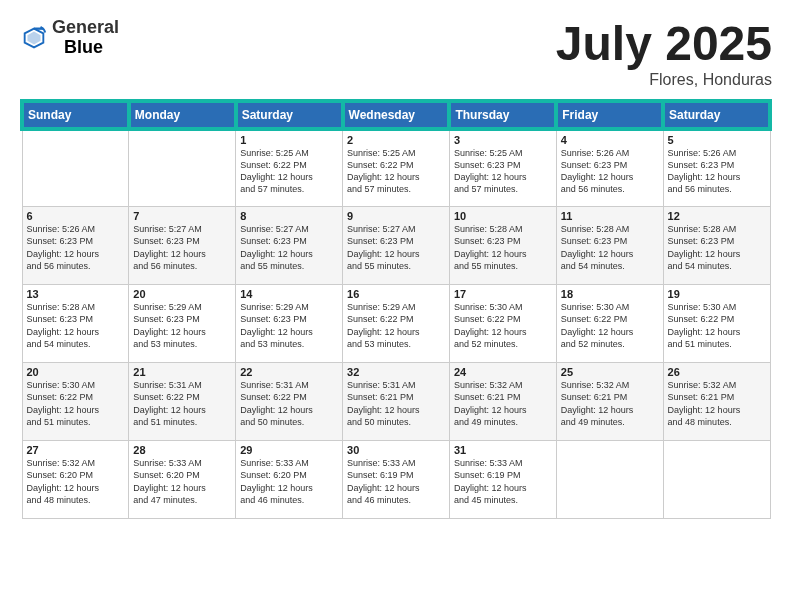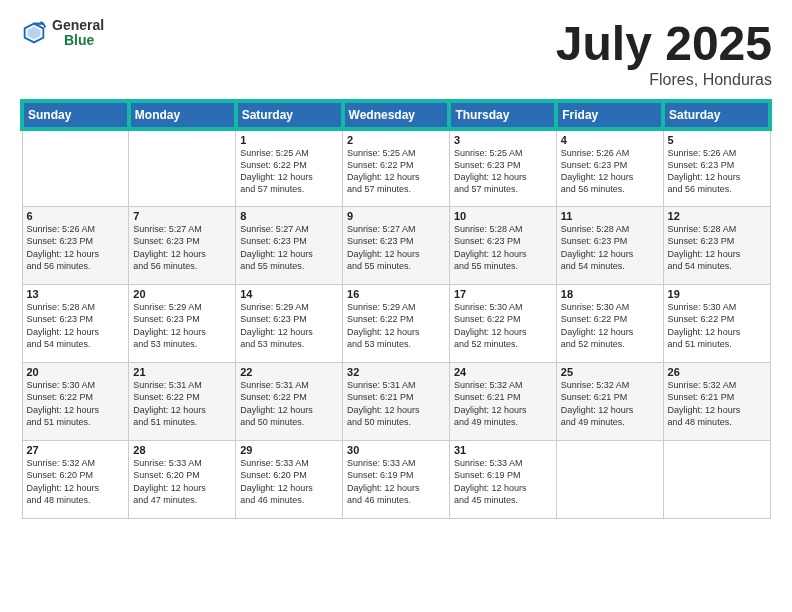--- a/index.html
+++ b/index.html
@@ -22,26 +22,26 @@
       margin-bottom: 10px;
     }
     .logo {
       display: flex;
       align-items: center;
       gap: 4px;
     }
     .logo-text {
       display: flex;
       flex-direction: column;
-      font-size: 14px;
+      font-size: 18px;
       font-weight: bold;
       line-height: 1.1;
     }
     .logo-general { color: #333; }
-    .logo-blue { color: #15803d; padding-left: 12px; }
+    .logo-blue { color: #000000; padding-left: 12px; }
     .logo-icon {
       width: 28px;
       height: 28px;
     }
     .title-area {
       text-align: right;
     }
     .main-title {
       font-size: 48px;
       font-weight: bold;

